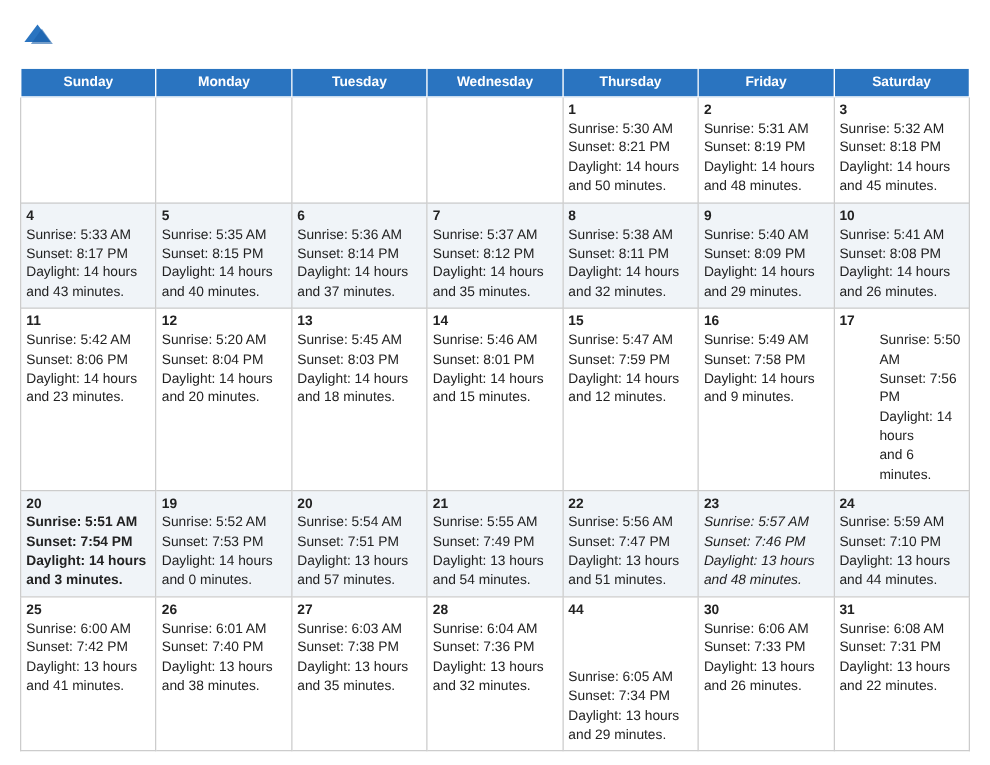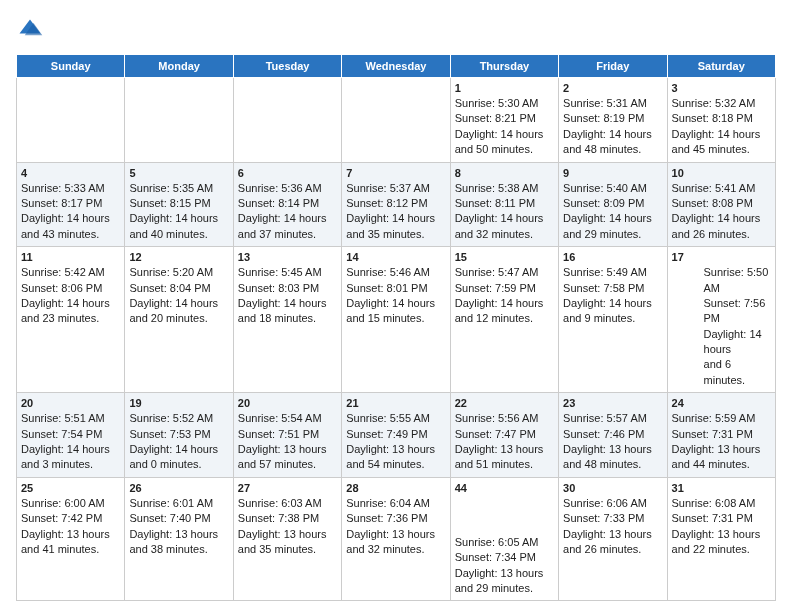--- a/index.html
+++ b/index.html
@@ -253,21 +253,21 @@
             <span class="day-num">17</span>
             <div class="cell-content" style="white-space: pre-line; margin-left: 32px;">Sunrise: 5:50 AM
 Sunset: 7:56 PM
 Daylight: 14 hours
 and 6 minutes.</div>
           </td>
         </tr>
         <tr>
           <td>
             <span class="day-num">20</span>
-            <div class="cell-content" style="white-space: pre-line;">Sunrise: 5:51 AM
+            <div class="cell-content" style="white-space: pre-line; font-weight: bold;">Sunrise: 5:51 AM
 Sunset: 7:54 PM
 Daylight: 14 hours
 and 3 minutes.</div>
           </td>
           <td>
             <span class="day-num">19</span>
             <div class="cell-content" style="white-space: pre-line;">Sunrise: 5:52 AM
 Sunset: 7:53 PM
 Daylight: 14 hours
 and 0 minutes.</div>
@@ -288,29 +288,29 @@
           </td>
           <td>
             <span class="day-num">22</span>
             <div class="cell-content" style="white-space: pre-line;">Sunrise: 5:56 AM
 Sunset: 7:47 PM
 Daylight: 13 hours
 and 51 minutes.</div>
           </td>
           <td>
             <span class="day-num">23</span>
-            <div class="cell-content" style="white-space: pre-line;">Sunrise: 5:57 AM
+            <div class="cell-content" style="white-space: pre-line; font-style: italic;">Sunrise: 5:57 AM
 Sunset: 7:46 PM
 Daylight: 13 hours
 and 48 minutes.</div>
           </td>
           <td>
             <span class="day-num">24</span>
             <div class="cell-content" style="white-space: pre-line;">Sunrise: 5:59 AM
-Sunset: 7:31 PM
+Sunset: 7:10 PM
 Daylight: 13 hours
 and 44 minutes.</div>
           </td>
         </tr>
         <tr>
           <td>
             <span class="day-num">25</span>
             <div class="cell-content" style="white-space: pre-line;">Sunrise: 6:00 AM
 Sunset: 7:42 PM
 Daylight: 13 hours

